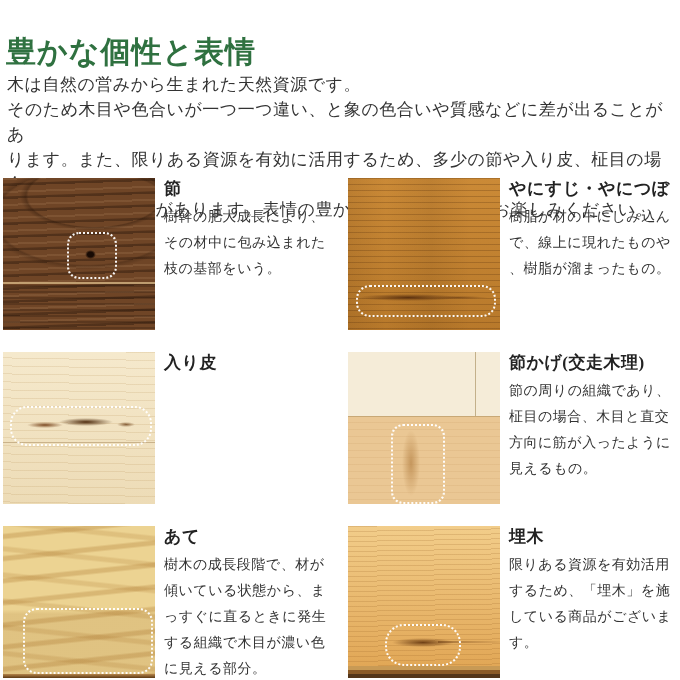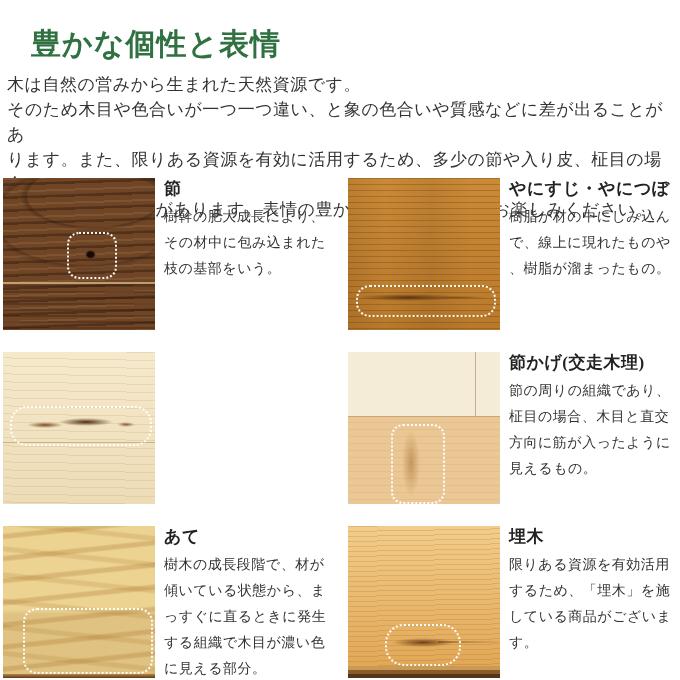--- a/index.html
+++ b/index.html
@@ -3,24 +3,24 @@
 <meta charset="utf-8">
 <style>
   html,body{margin:0;padding:0;}
   body{
     width:680px;height:680px;background:#ffffff;overflow:hidden;position:relative;
     font-family:"Liberation Serif","DejaVu Serif",serif;
     color:var(--text,#333);
   }
   
   .page-title{
-    position:absolute;left:6px;top:4px;
+    position:absolute;left:6px;top:12px;
     font-size:30px;line-height:40px;font-weight:bold;
     color:var(--accent,#2f7140);
-    letter-spacing:1px;white-space:nowrap;margin-left:25px;
+    letter-spacing:1px;white-space:nowrap;
   }
   .intro{
     position:absolute;left:7px;top:55px;width:668px;
     font-size:17px;line-height:25px;color:var(--text,#333);
     white-space:pre-line;letter-spacing:.5px;
   }
   
   .feature-grid{
     position:absolute;left:3px;top:178px;width:674px;
     display:grid;grid-template-columns:345px 1fr;grid-template-rows:repeat(3,152px);
@@ -173,20 +173,21 @@
 
   <div class="cell">
     <div class="tile w3" role="img" aria-label="入り皮">
       <div class="mark w3-seam"></div>
       <div class="mark w3-bark1"></div>
       <div class="mark w3-bark2"></div>
       <div class="mark w3-bark3"></div>
       <div class="outline o3"></div>
     </div>
     <div class="txt">
+      <div class="feature-title">入り皮</div>
     </div>
   </div>
 
   <div class="cell">
     <div class="tile w4" role="img" aria-label="節かげ(交走木理)">
       <div class="mark w4-seamv"></div>
       <div class="mark w4-seamh"></div>
       <div class="mark w4-streak"></div>
       <div class="outline o4"></div>
     </div>

